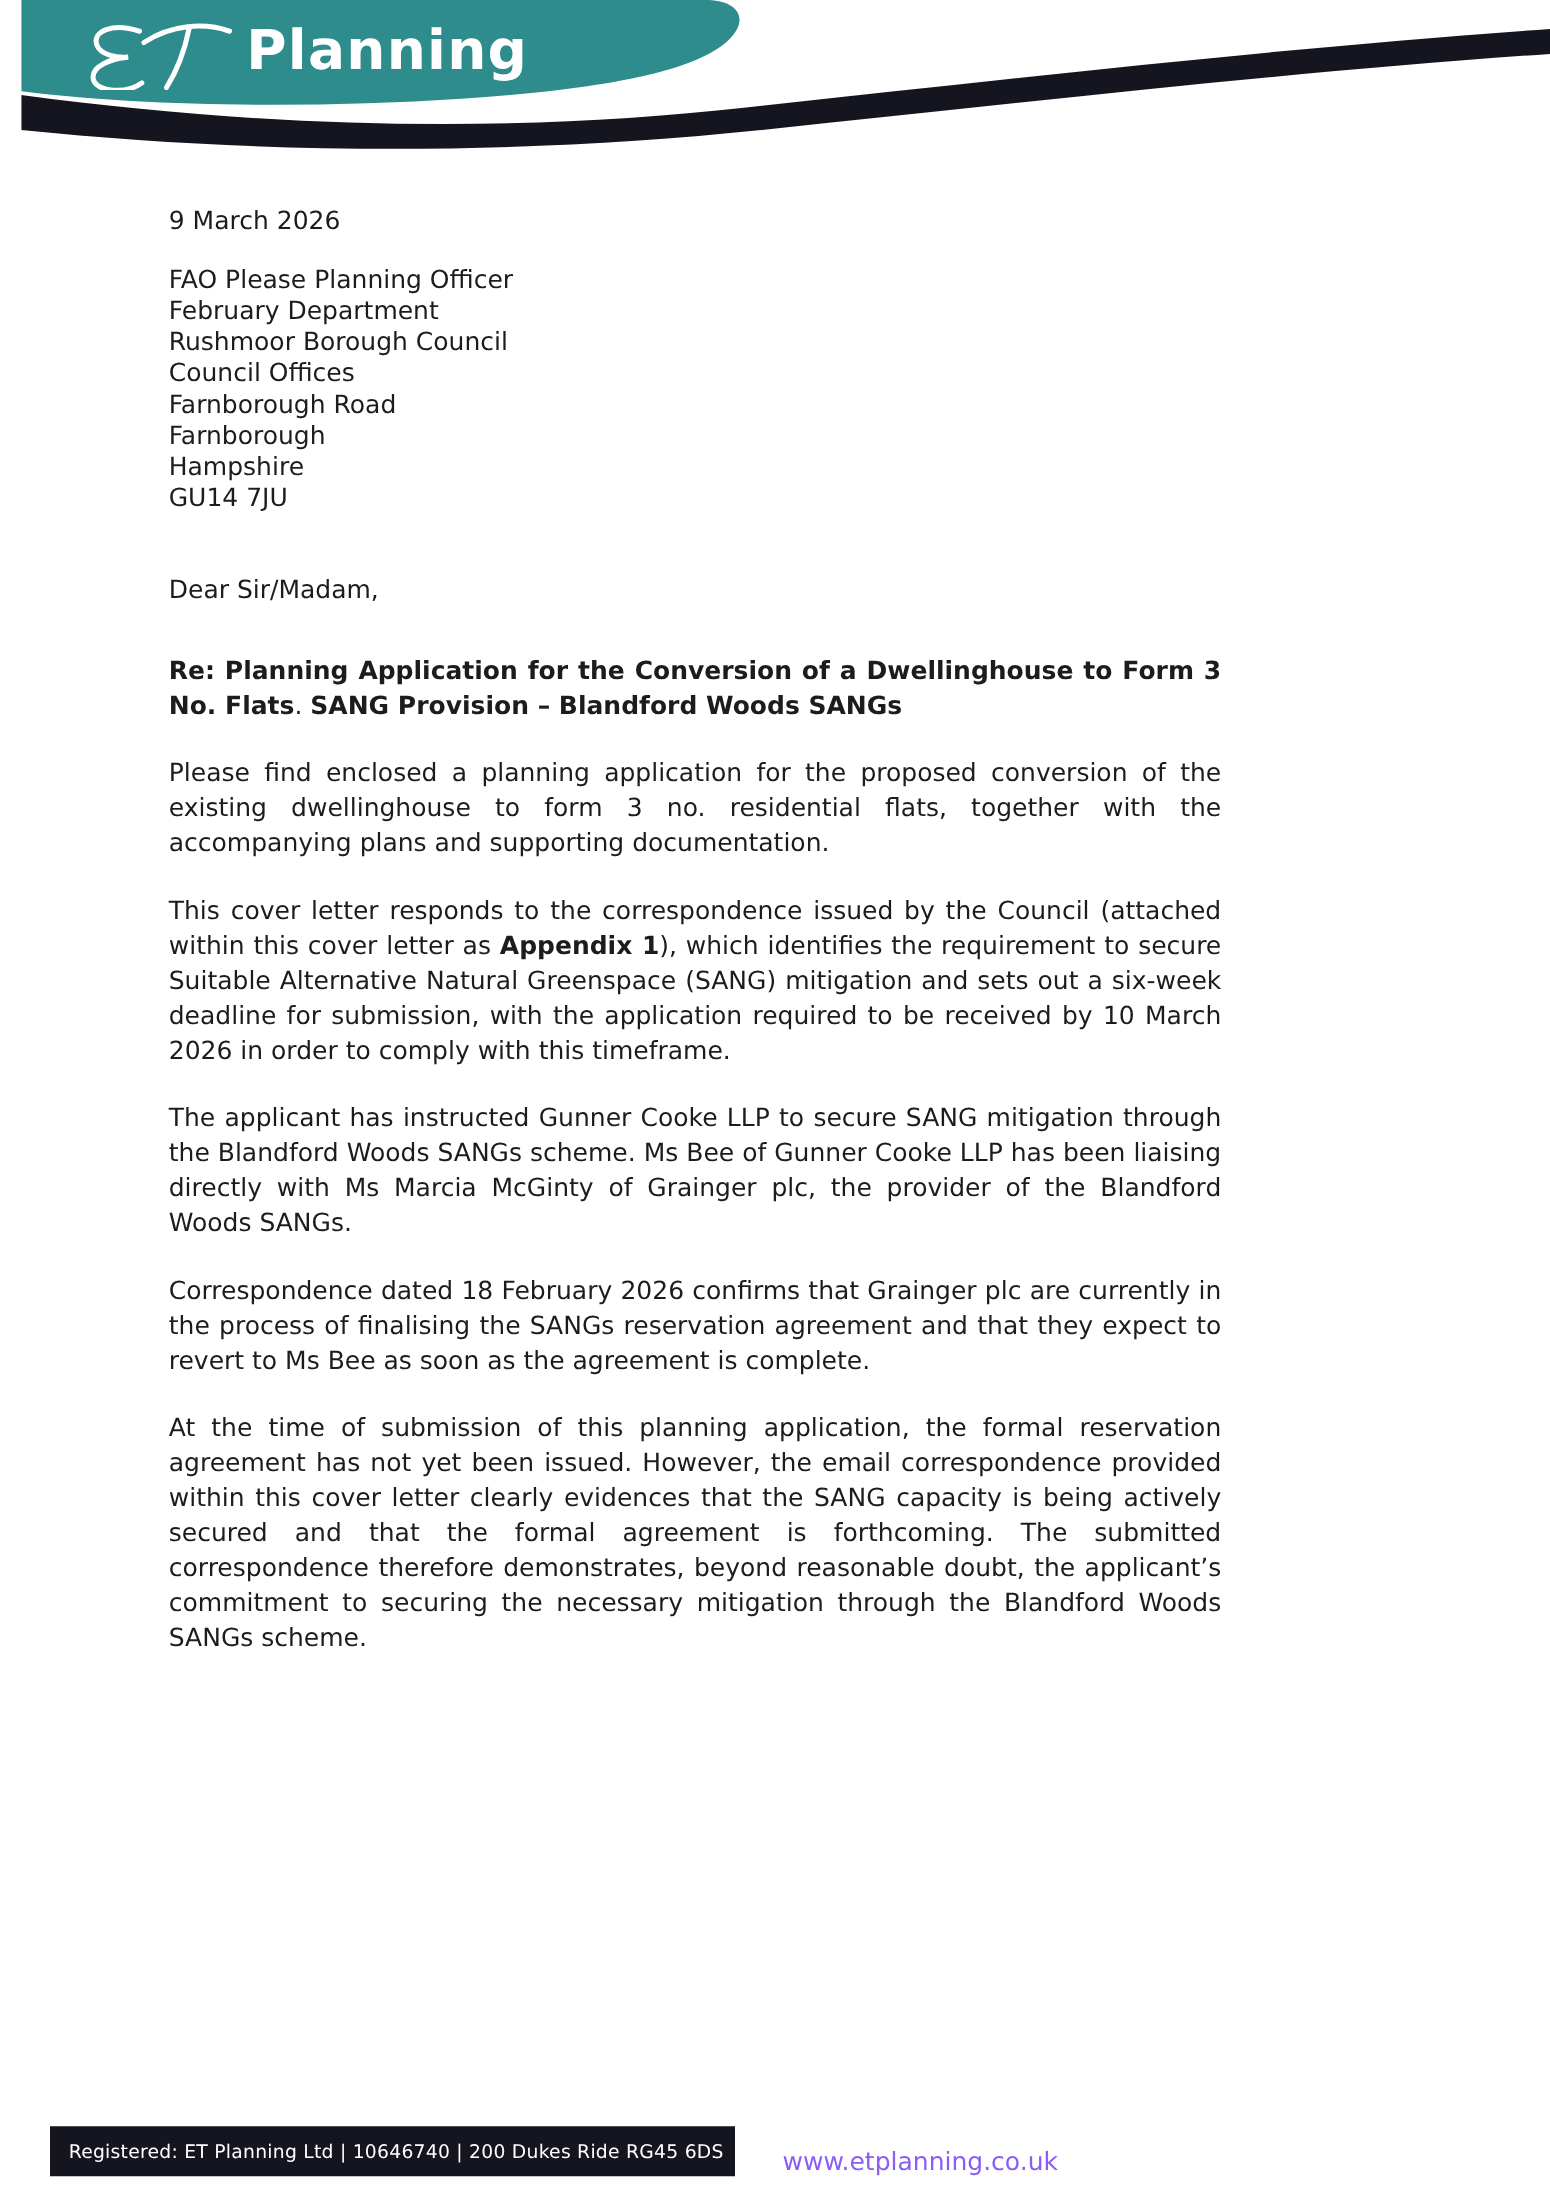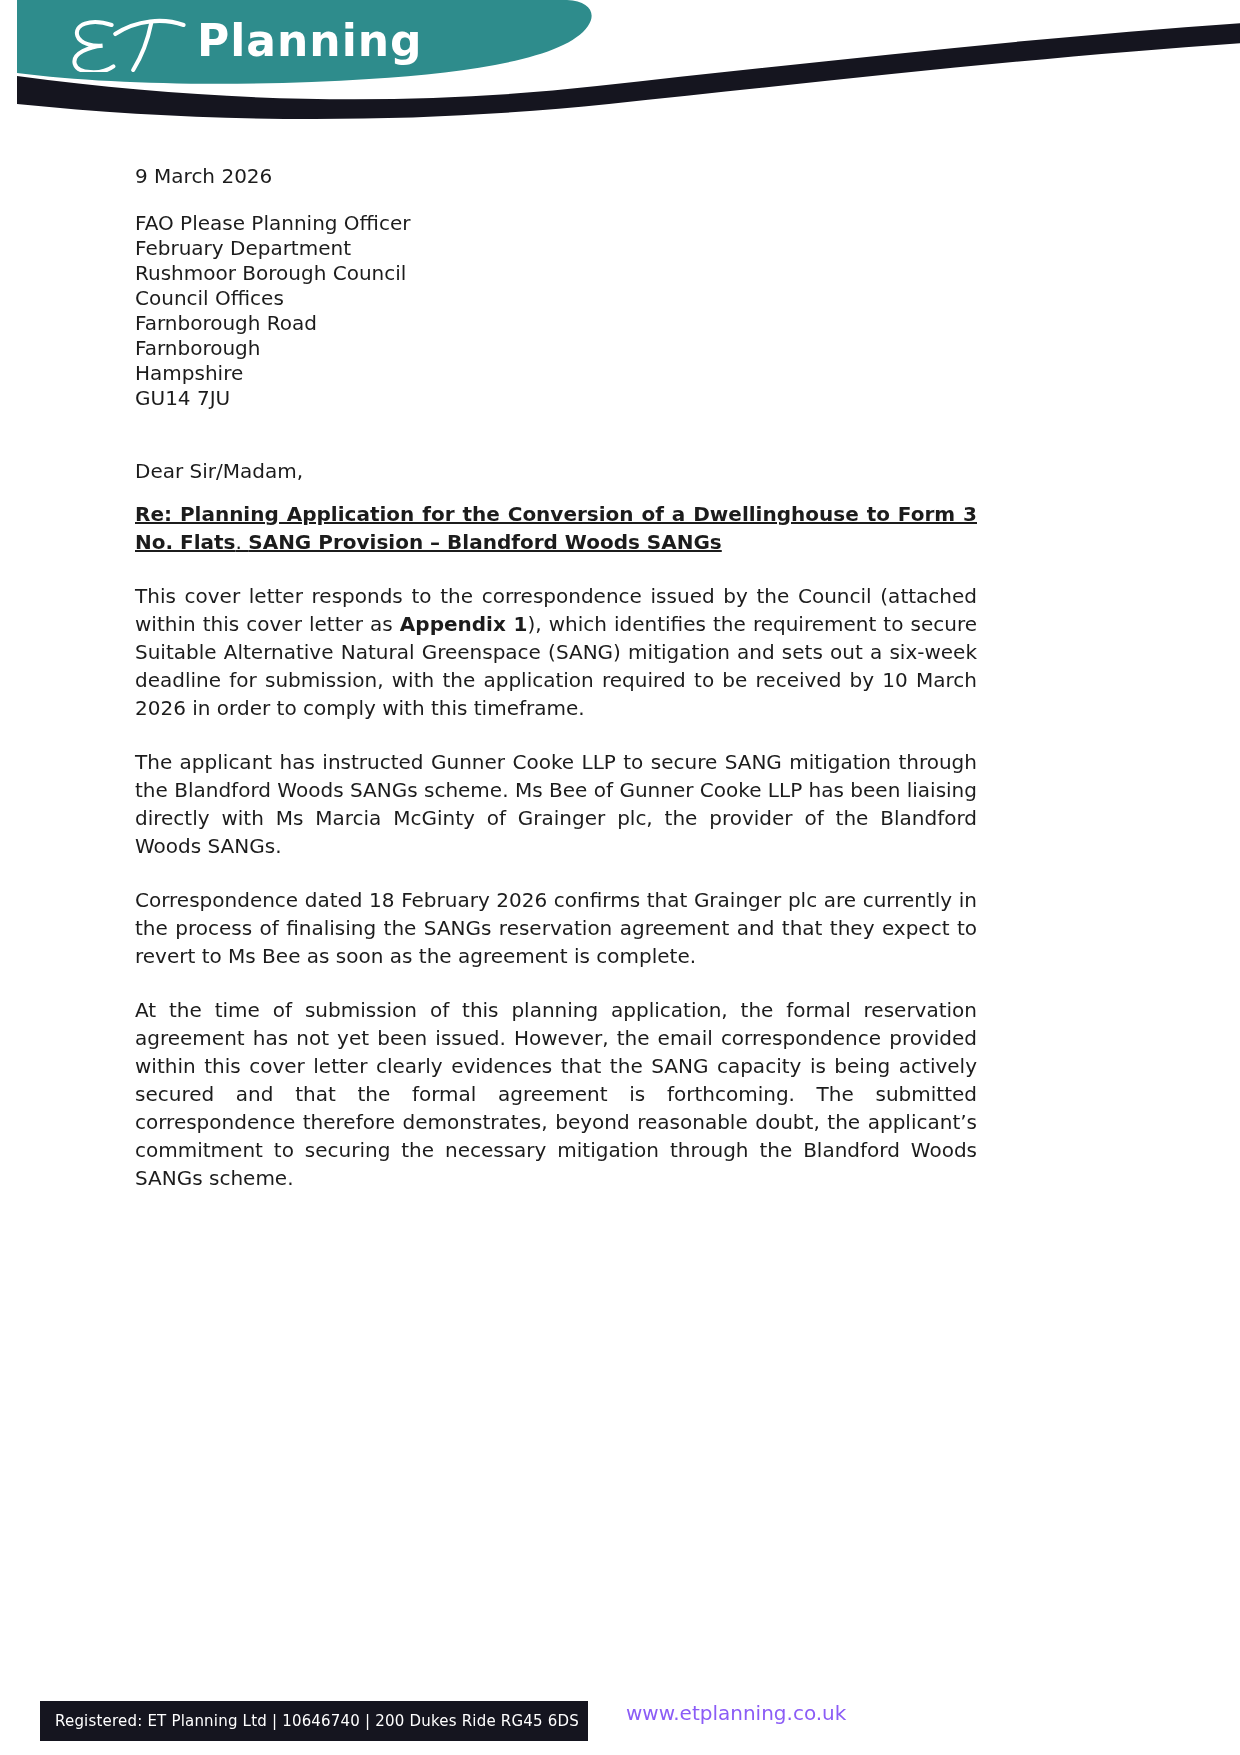--- a/index.html
+++ b/index.html
@@ -59,40 +59,39 @@
     top:130px;
     left:135px;
     width:842px;
     font-size:20px;
     line-height:28px;
   }
   .date { margin-top:32px; }
   .address { margin-top:21px; line-height:25px; }
   .salutation { margin-top:46px; }
   .subject {
-    margin-top:15px;
+    margin-top:37px;
     font-weight:bold;
     text-align:justify;
-    text-decoration:underline;
   }
   .subject .sep { font-weight:normal; }
   .para {
     margin-top:26px;
     text-align:justify;
   }
 
   
   .footer {
     position:absolute;
     left:0;
     top:1701px;
     width:1240px;
     height:40px;
     display:flex;
-    align-items:flex-start;
+    align-items:flex-end;
   }
   .footer-bar {
     margin-left:40px;
     width:548px;
     height:40px;
     background:var(--dark,#15151F);
     color:#ffffff;
     display:flex;
     align-items:center;
     padding-left:15px;
@@ -138,20 +137,21 @@
       <div>Farnborough Road</div>
       <div>Farnborough</div>
       <div>Hampshire</div>
       <div>GU14 7JU</div>
     </div>
 
     <p class="salutation">Dear Sir/Madam,</p>
 
     <p class="subject"><span>Re: Planning Application for the Conversion of a Dwellinghouse to Form 3 No. Flats</span><span class="sep">. </span><span>SANG Provision – Blandford Woods SANGs</span></p>
 
+    <p class="para">Please find enclosed a planning application for the proposed conversion of the existing dwellinghouse to form 3 no. residential flats, together with the accompanying plans and supporting documentation.</p>
 
     <p class="para"><span>This cover letter responds to the correspondence issued by the Council (attached within this cover letter as </span><strong>Appendix 1</strong><span>), which identifies the requirement to secure Suitable Alternative Natural Greenspace (SANG) mitigation and sets out a six-week deadline for submission, with the application required to be received by 10 March 2026 in order to comply with this timeframe.</span></p>
 
     <p class="para">The applicant has instructed Gunner Cooke LLP to secure SANG mitigation through the Blandford Woods SANGs scheme. Ms Bee of Gunner Cooke LLP has been liaising directly with Ms Marcia McGinty of Grainger plc, the provider of the Blandford Woods SANGs.</p>
 
     <p class="para">Correspondence dated 18 February 2026 confirms that Grainger plc are currently in the process of finalising the SANGs reservation agreement and that they expect to revert to Ms Bee as soon as the agreement is complete.</p>
 
     <p class="para">At the time of submission of this planning application, the formal reservation agreement has not yet been issued. However, the email correspondence provided within this cover letter clearly evidences that the SANG capacity is being actively secured and that the formal agreement is forthcoming. The submitted correspondence therefore demonstrates, beyond reasonable doubt, the applicant’s commitment to securing the necessary mitigation through the Blandford Woods SANGs scheme.</p>
 
   </main>

